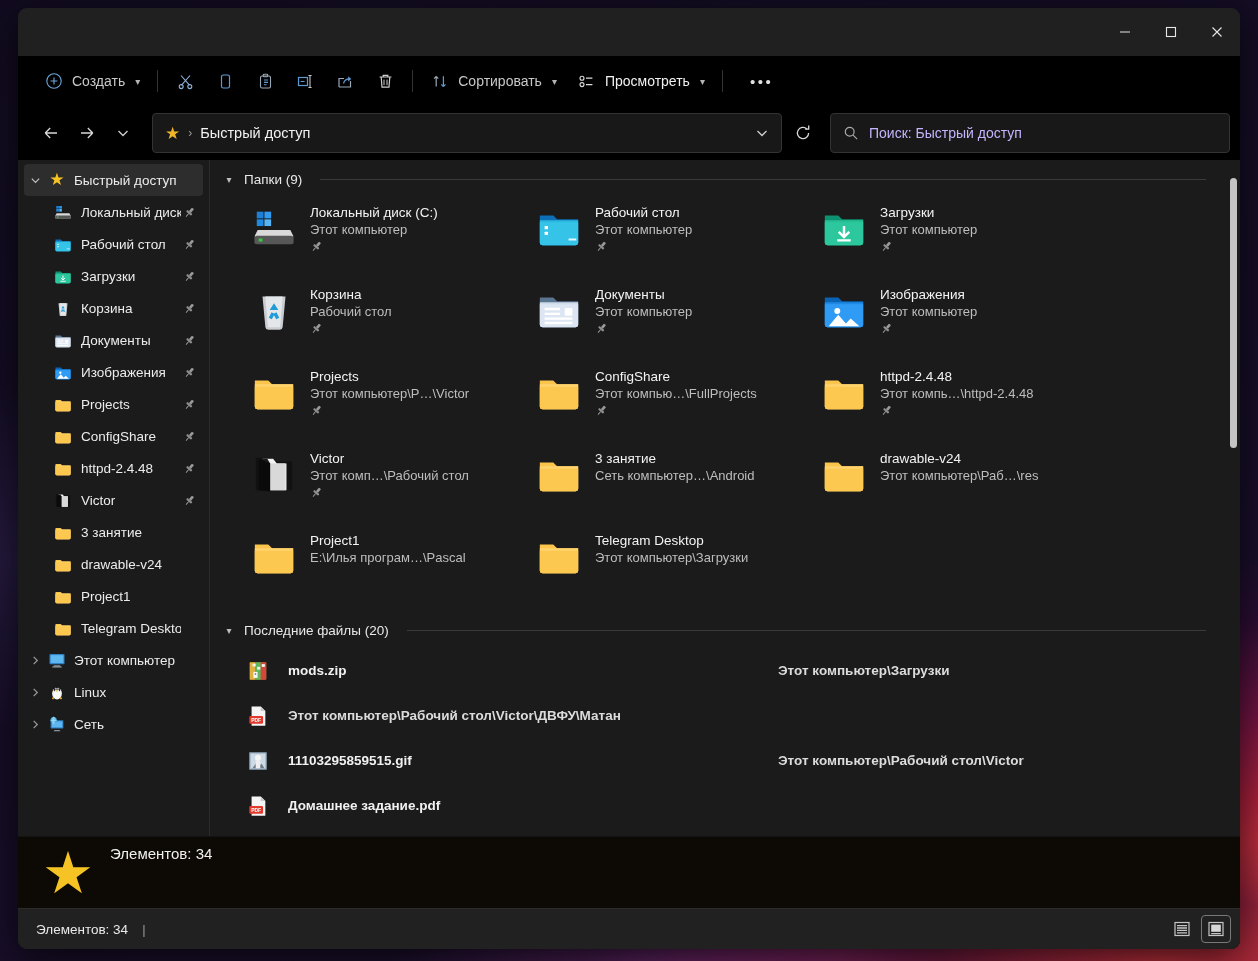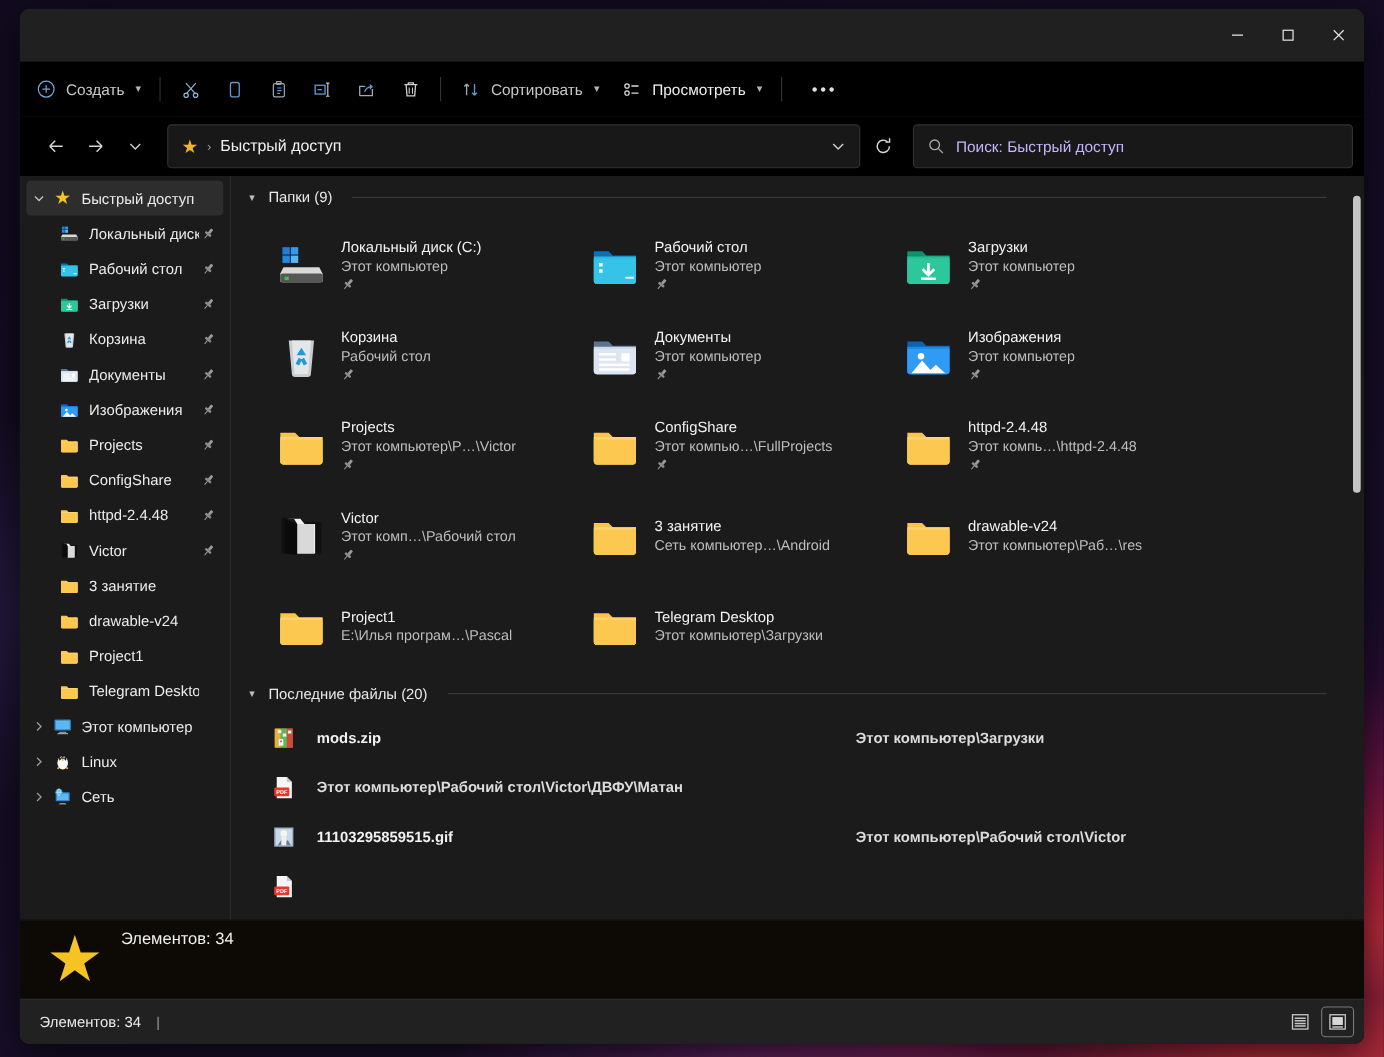--- a/index.html
+++ b/index.html
@@ -52,21 +52,21 @@
     display: flex; align-items: center; justify-content: center;
     color: #e6e6e6;
   }
   .wc svg { display: block; }
 
   
   .cmdbar {
     height: 50px; flex: 0 0 50px;
     background: #000;
     display: flex; align-items: center;
-    padding: 0 4px;
+    padding: 0 16px;
     gap: 0;
   }
   .cmd-btn {
     height: 34px;
     display: flex; align-items: center;
     gap: 8px;
     padding: 0 10px;
     border-radius: 4px;
     color: #c8c8c8;
     font-size: 14px;
@@ -186,21 +186,21 @@
   .group-title { color: #e8e8e8; font-size: 13.5px; white-space: nowrap; }
   .group-rule { flex: 1 1 auto; height: 1px; background: #3a3a3a; margin-left: 10px; }
 
   .folder-grid {
     display: grid;
     grid-template-columns: repeat(3, 285px);
     padding-left: 34px;
     row-gap: 0;
   }
   .folder-tile {
-    display: flex; align-items: center;
+    display: flex; align-items: flex-start;
     height: 82px;
     padding: 8px 6px 0 6px;
     border-radius: 4px;
   }
   .tile-icon {
     flex: 0 0 48px; height: 48px;
     display: flex; align-items: center; justify-content: center;
     margin-right: 12px;
   }
   .tile-text { min-width: 0; padding-top: 2px; }
@@ -1127,20 +1127,21 @@
             </div>
             <div class="recent-row">
               <span class="recent-ico">
                 <svg width="22" height="22" viewBox="0 0 48 48">
                   <path d="M10 3h20l10 10v32H10z" fill="#f5f5f5"></path>
                   <path d="M30 3l10 10H30z" fill="#c9c9c9"></path>
                   <rect x="5" y="24" width="30" height="17" rx="2.4" fill="#e23b2e"></rect>
                   <text x="20" y="37" font-size="11" fill="#fff" text-anchor="middle" font-family="Liberation Sans">PDF</text>
                 </svg>
               </span>
+              <span class="recent-name">Домашнее задание.pdf</span>
             </div>
           </div>
       </div>
 
       <div class="scrollbar">
         <div class="scroll-thumb"></div>
       </div>
     </div>
   </div>
 

